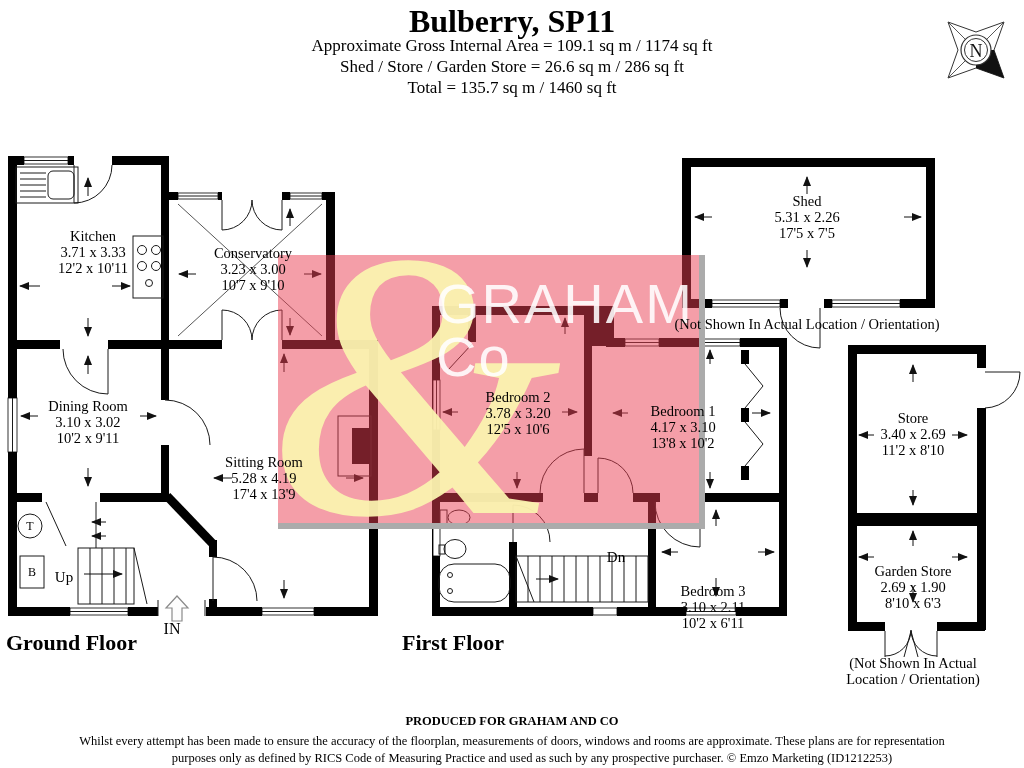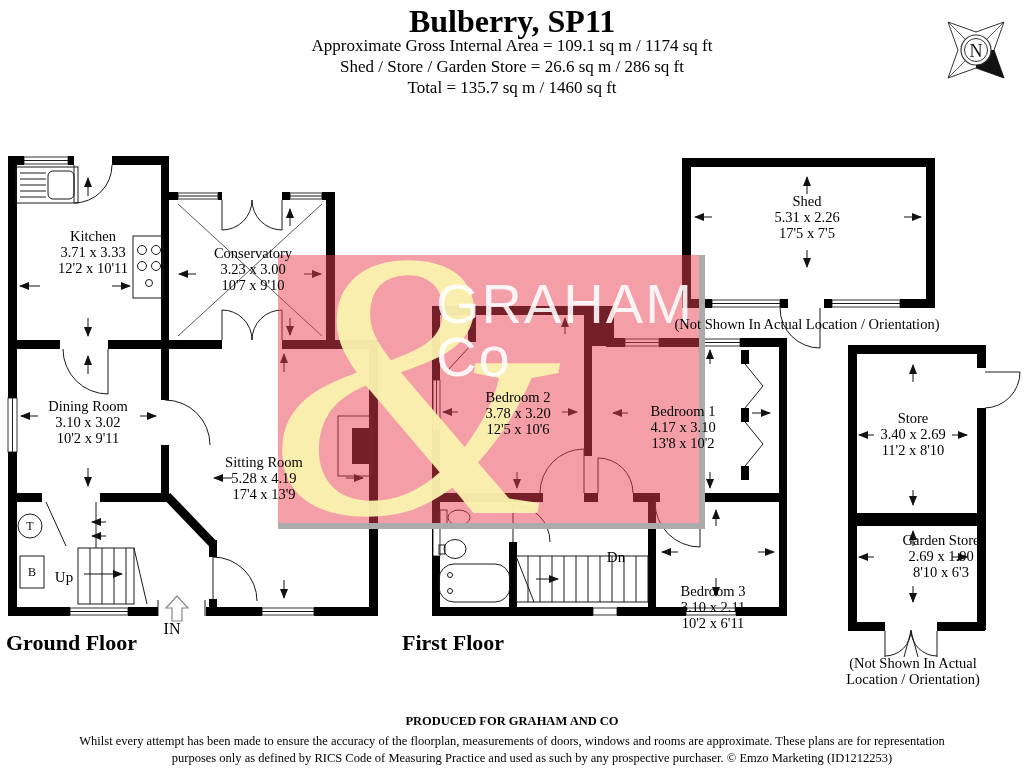--- a/index.html
+++ b/index.html
@@ -395,21 +395,21 @@
     <div class="rl" style="left:807px;top:218px;">
       <div>Shed</div>
         <div>5.31 x 2.26</div>
         <div>17'5 x 7'5</div>
     </div>
     <div class="rl" style="left:913px;top:435px;">
       <div>Store</div>
         <div>3.40 x 2.69</div>
         <div>11'2 x 8'10</div>
     </div>
-    <div class="rl" style="left:913px;top:557px;margin-left:28px;">
+    <div class="rl" style="left:913px;top:588px;">
       <div>Garden Store</div>
         <div>2.69 x 1.90</div>
         <div>8'10 x 6'3</div>
     </div>
   </div>
 
   <div class="sm" style="left:64px;top:577px;">Up</div>
   <div class="sm" style="left:616px;top:557px;">Dn</div>
   <div class="sm" style="left:172px;top:629px;font-size:16px;">IN</div>
   <div class="tb" style="left:30px;top:526px;">T</div>

